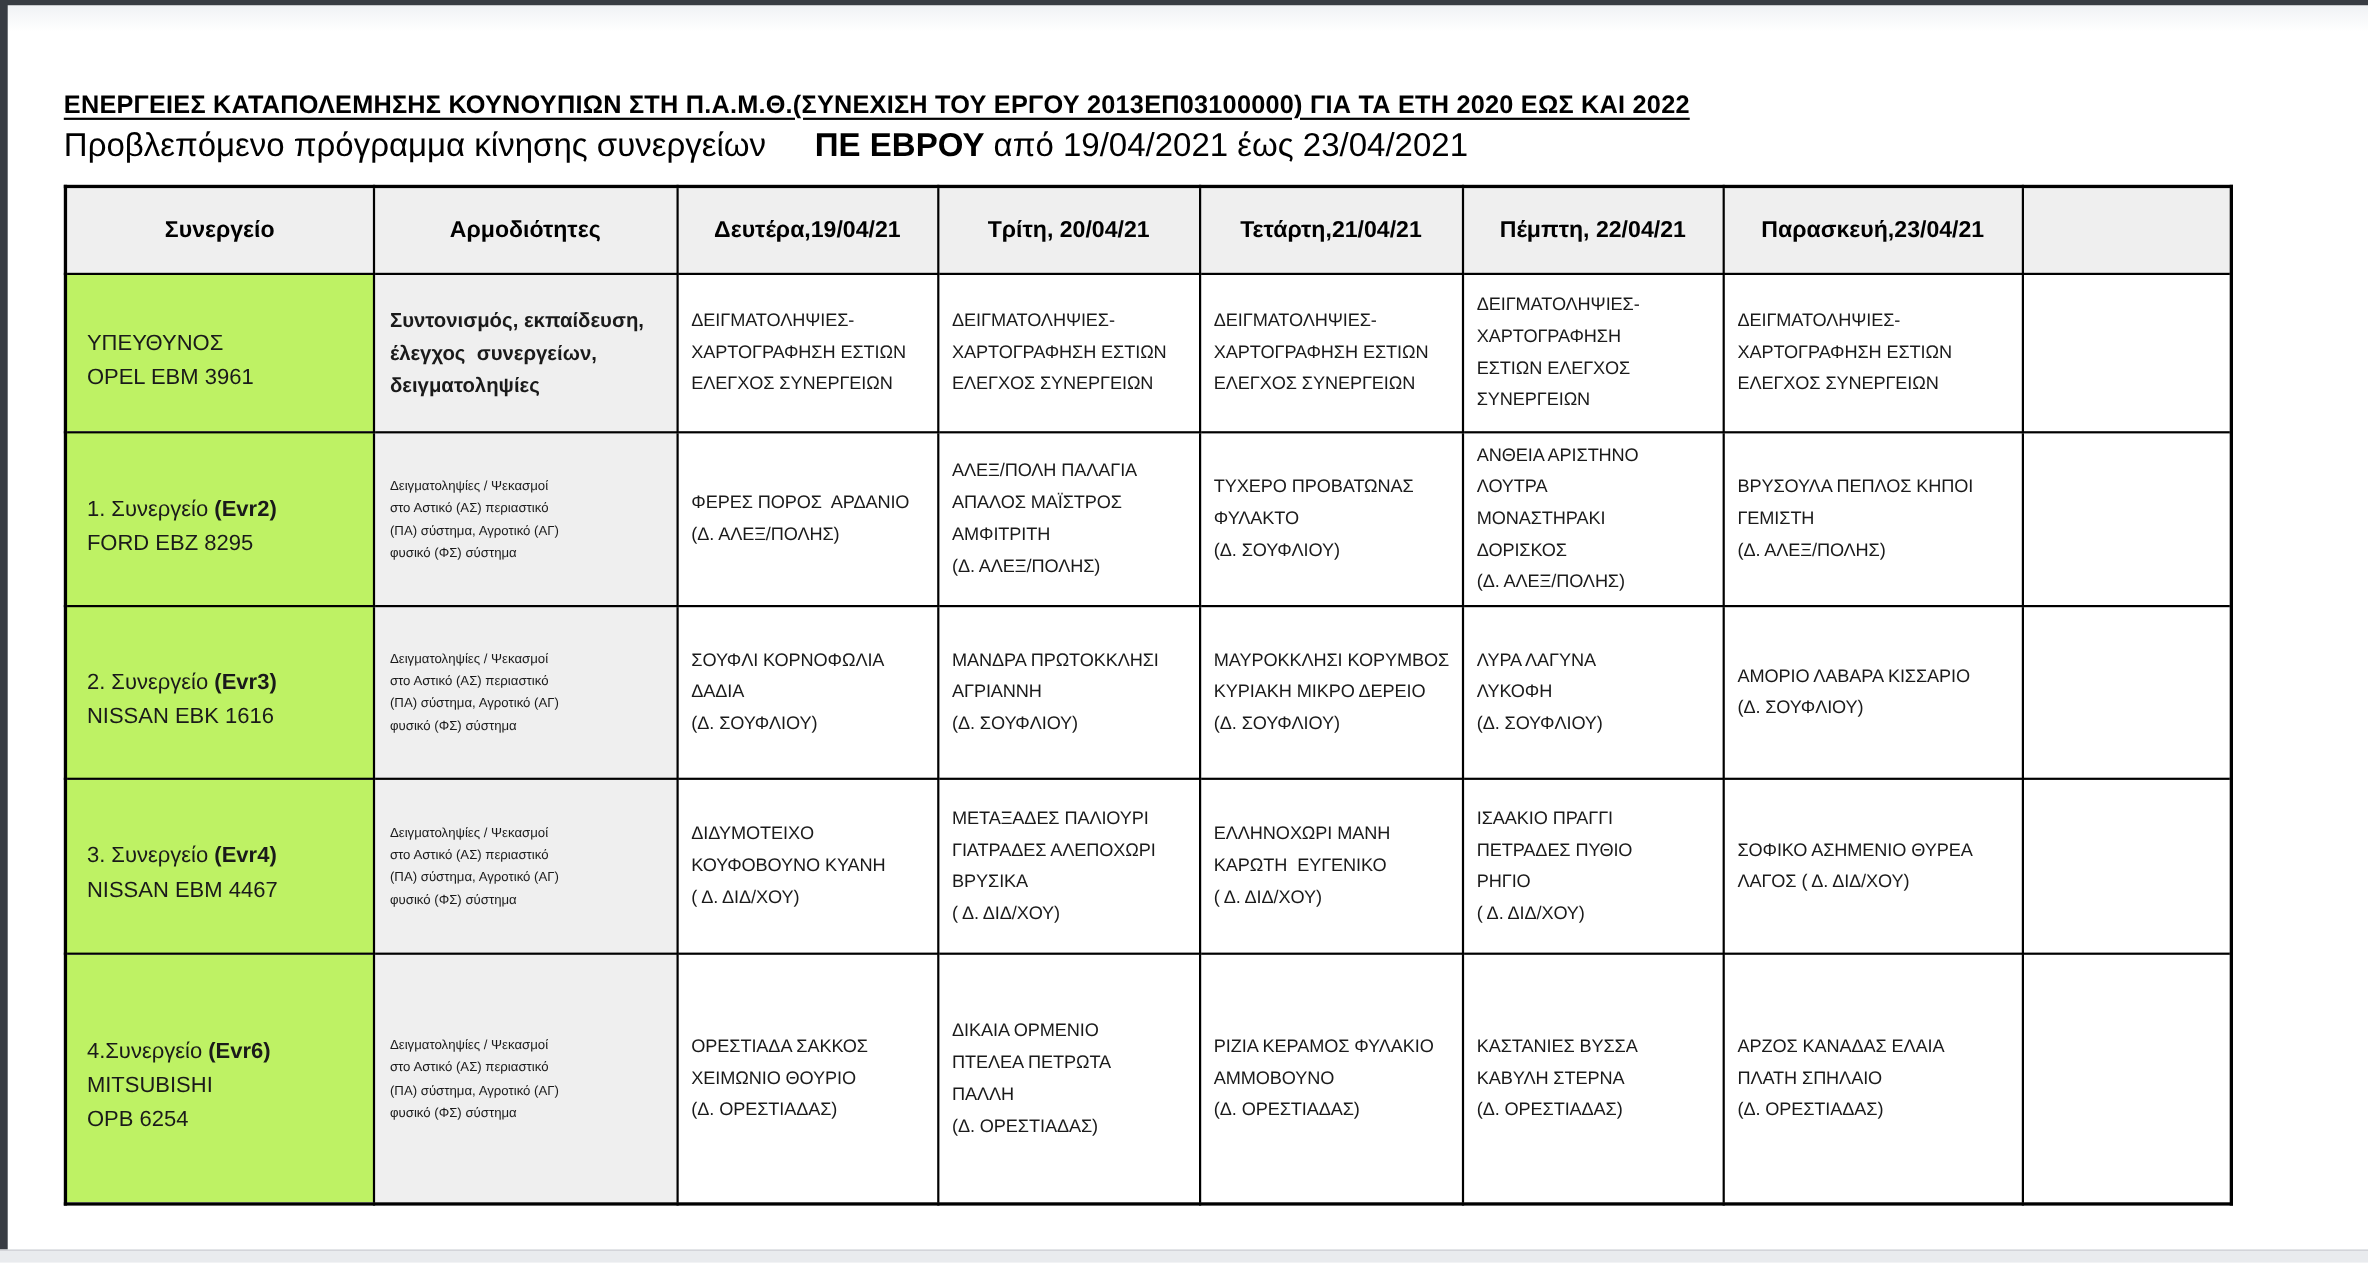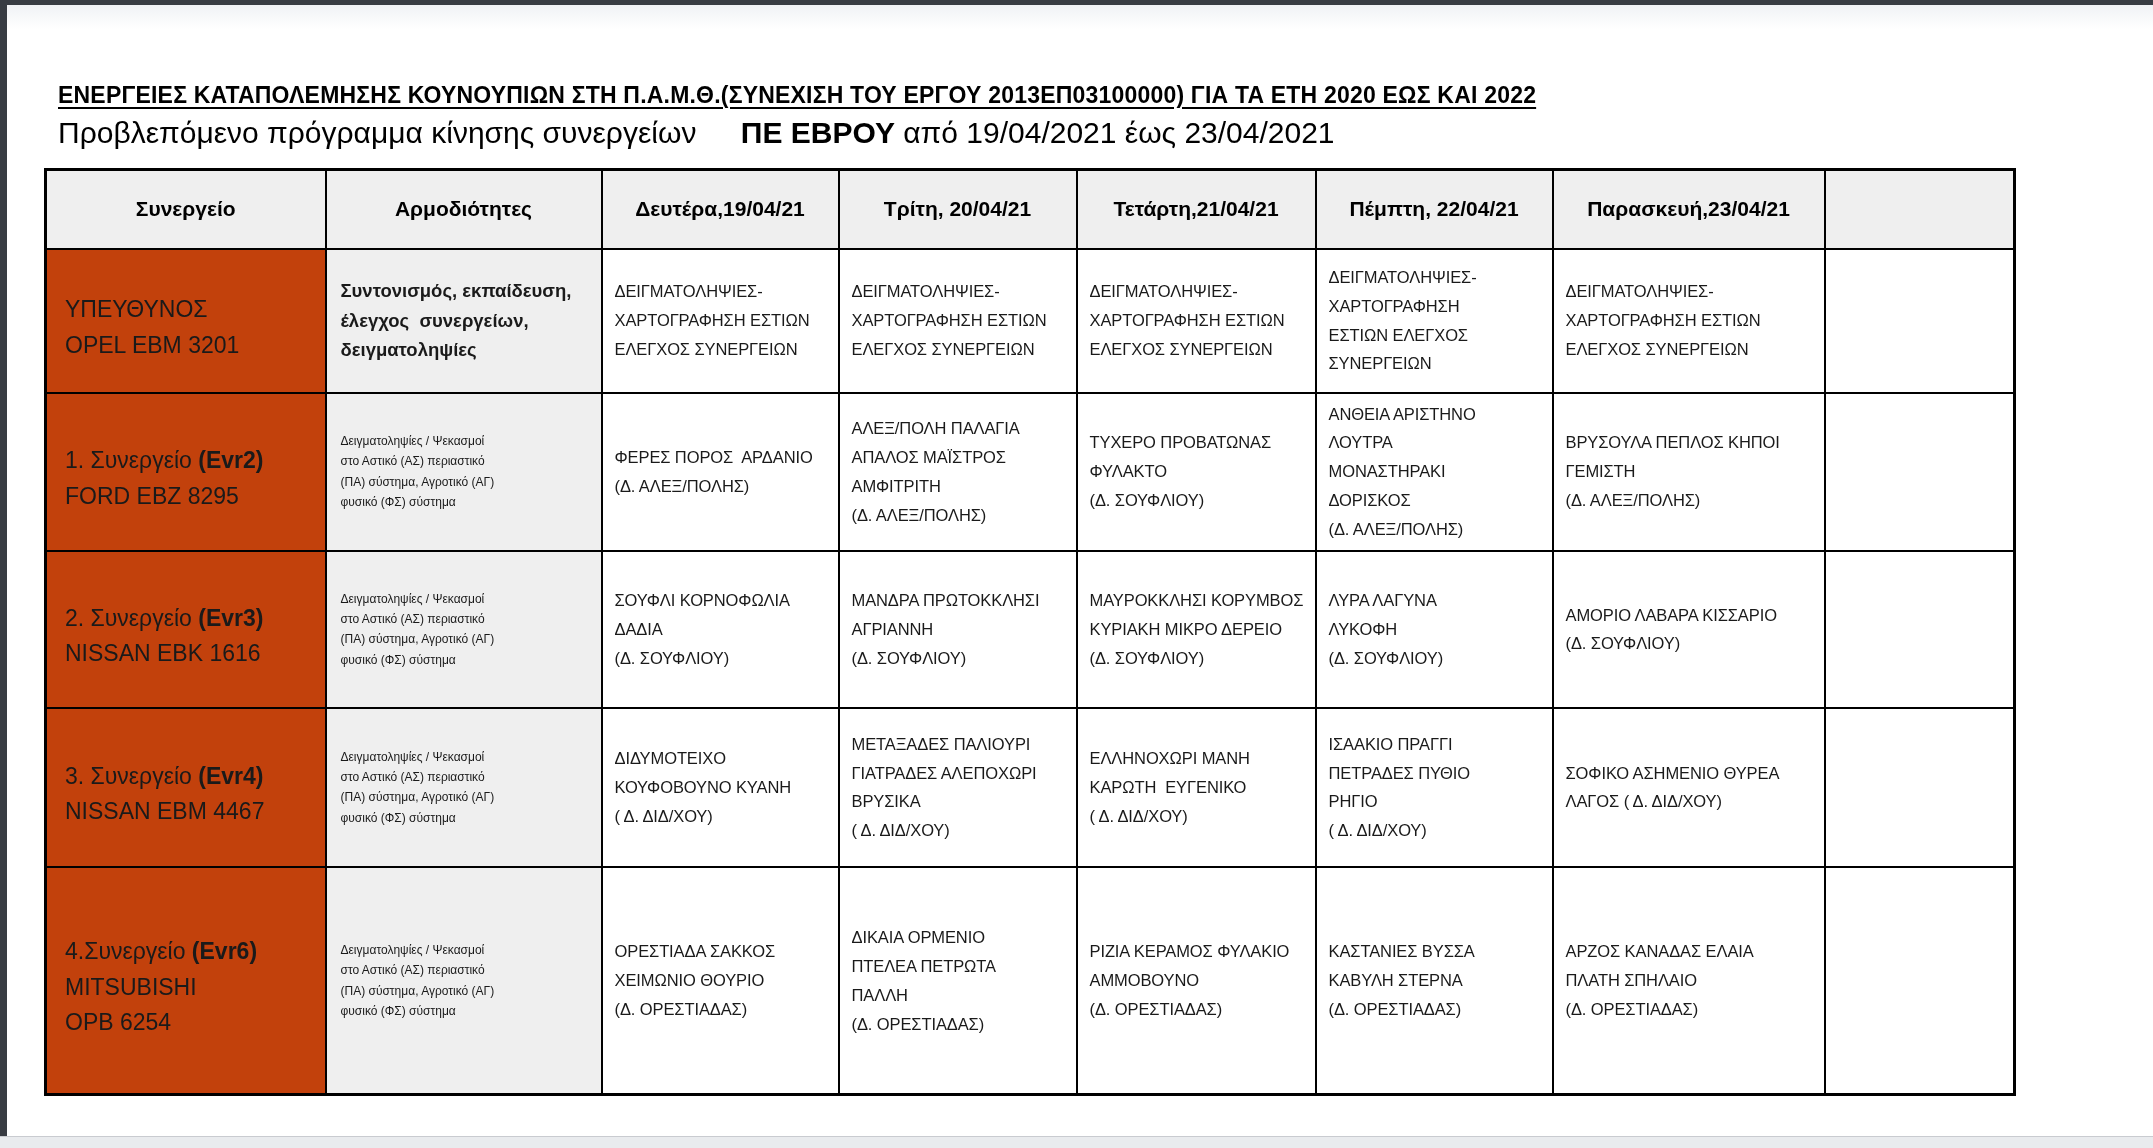--- a/index.html
+++ b/index.html
@@ -20,33 +20,33 @@
   .title1{
     font-size:23px;font-weight:bold;letter-spacing:0.2px;
     text-decoration:underline;text-decoration-thickness:2px;text-underline-offset:4px;
     color:#000;
   }
   .title2{font-size:30px;margin-top:7px;color:#000;}
   .title2 .b{font-weight:bold;margin-left:36px;}
 
   
   table.sched{
-    position:absolute;left:44px;top:168px;
+    position:absolute;left:58px;top:168px;
     width:1969px;table-layout:fixed;border-collapse:collapse;
     border:3px solid #000;
   }
   table.sched th, table.sched td{
     border:2px solid #000;vertical-align:middle;box-sizing:border-box;
     overflow:hidden;
   }
   th.hc{
     background:#efefef;font-size:21px;font-weight:bold;text-align:center;color:#000;
   }
   td.crew{
-    padding:20px 10px 6px 18px;font-size:23px;line-height:1.55;background:#c2410c;color:#1a1a1a;
+    padding:20px 10px 6px 18px;font-size:20px;line-height:1.55;background:#bef264;color:#1a1a1a;
   }
   td.crew .b{font-weight:bold;}
   td.duties{
     background:#efefef;padding:6px 10px 6px 14px;font-size:12px;line-height:1.7;
     white-space:pre-wrap;color:#1a1a1a;
   }
   td.duties.strong{font-weight:bold;font-size:18.5px;line-height:1.6;}
   td.day{
     padding:6px 8px 6px 12px;font-size:16.5px;line-height:1.75;letter-spacing:-0.1px;
     white-space:pre-wrap;color:#1a1a1a;background:#fff;
@@ -86,21 +86,21 @@
     <th class="hc">Τρίτη, 20/04/21</th>
     <th class="hc">Τετάρτη,21/04/21</th>
     <th class="hc">Πέμπτη, 22/04/21</th>
     <th class="hc">Παρασκευή,23/04/21</th>
     <th class="hc"></th>
   </tr>
 
   <tr style="height:144px">
     <td class="crew">
       <div><span>ΥΠΕΥΘΥΝΟΣ</span><span class="b"></span></div>
-      <div class="pre">OPEL ΕΒΜ 3201</div>
+      <div class="pre">OPEL ΕΒΜ 3961</div>
     </td>
     <td class="duties strong">Συντονισμός, εκπαίδευση,
 έλεγχος  συνεργείων,
 δειγματοληψίες</td>
     <td class="day">ΔΕΙΓΜΑΤΟΛΗΨΙΕΣ-
 ΧΑΡΤΟΓΡΑΦΗΣΗ ΕΣΤΙΩΝ
 ΕΛΕΓΧΟΣ ΣΥΝΕΡΓΕΙΩΝ</td>
     <td class="day">ΔΕΙΓΜΑΤΟΛΗΨΙΕΣ-
 ΧΑΡΤΟΓΡΑΦΗΣΗ ΕΣΤΙΩΝ
 ΕΛΕΓΧΟΣ ΣΥΝΕΡΓΕΙΩΝ</td>

